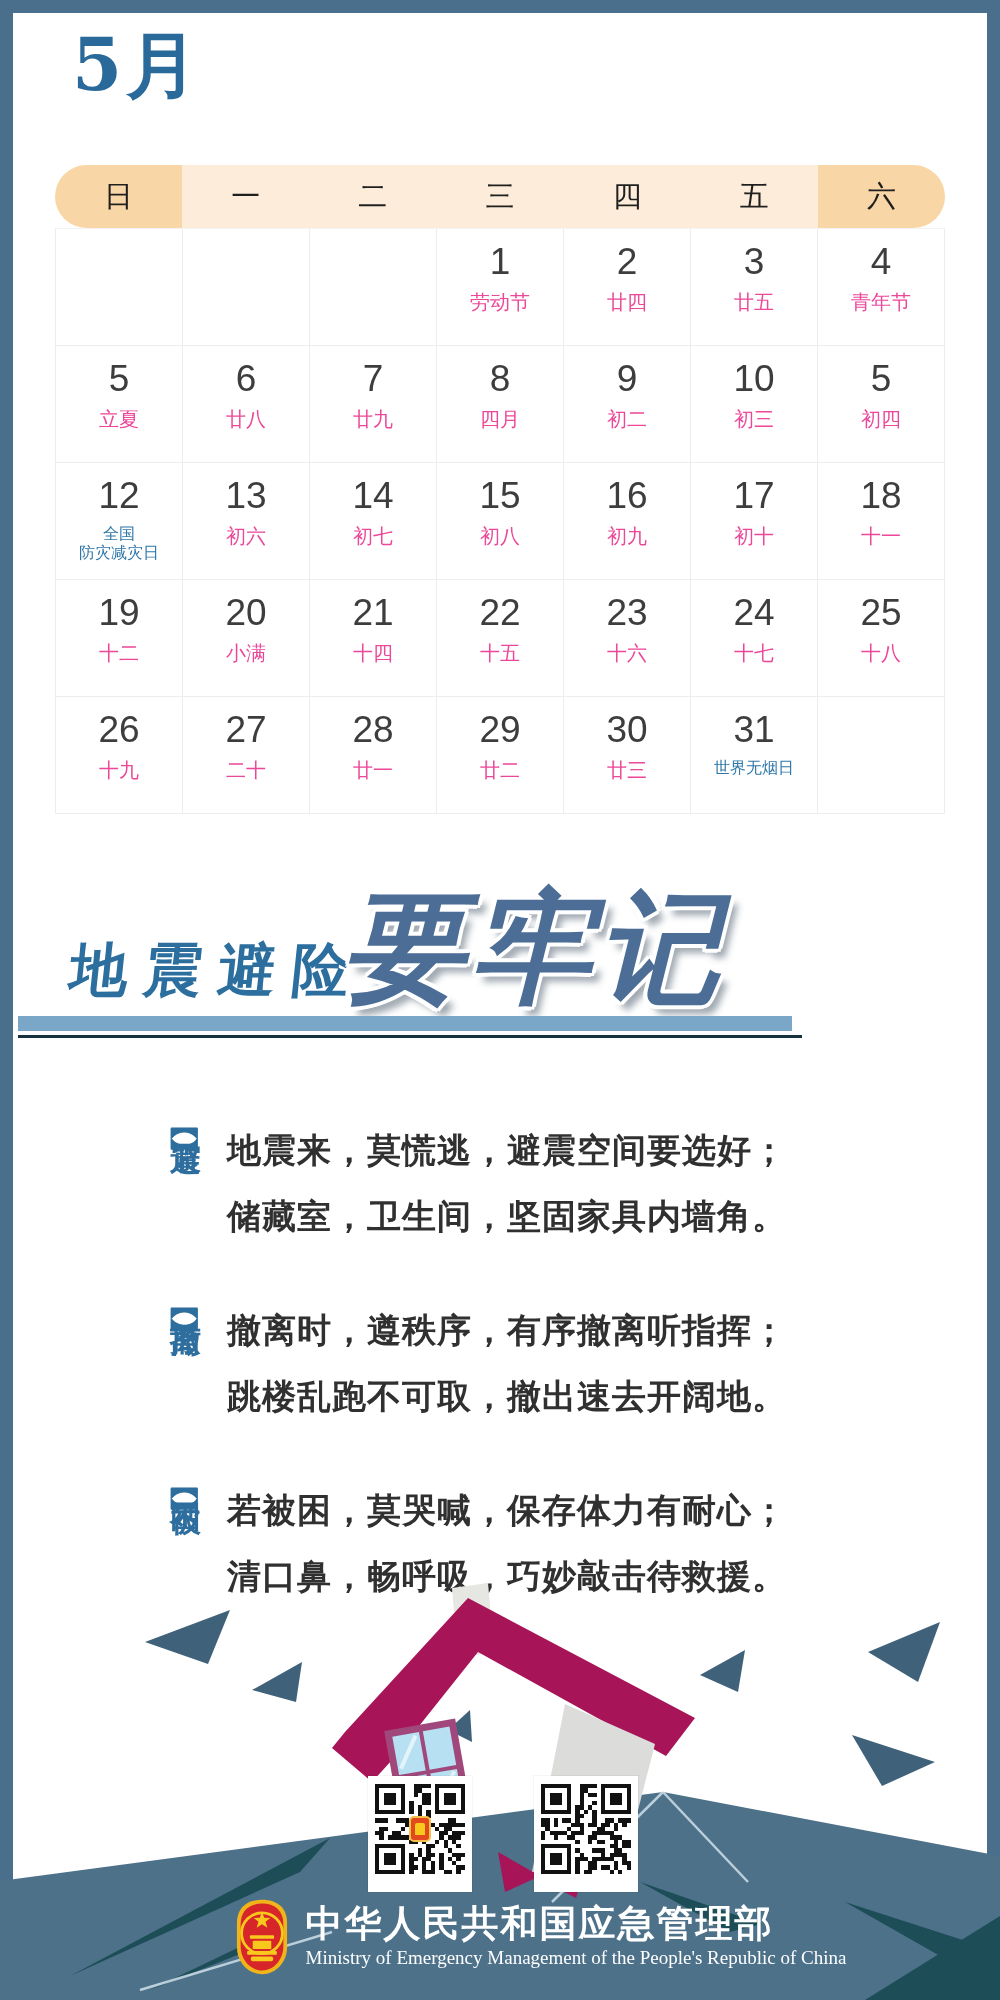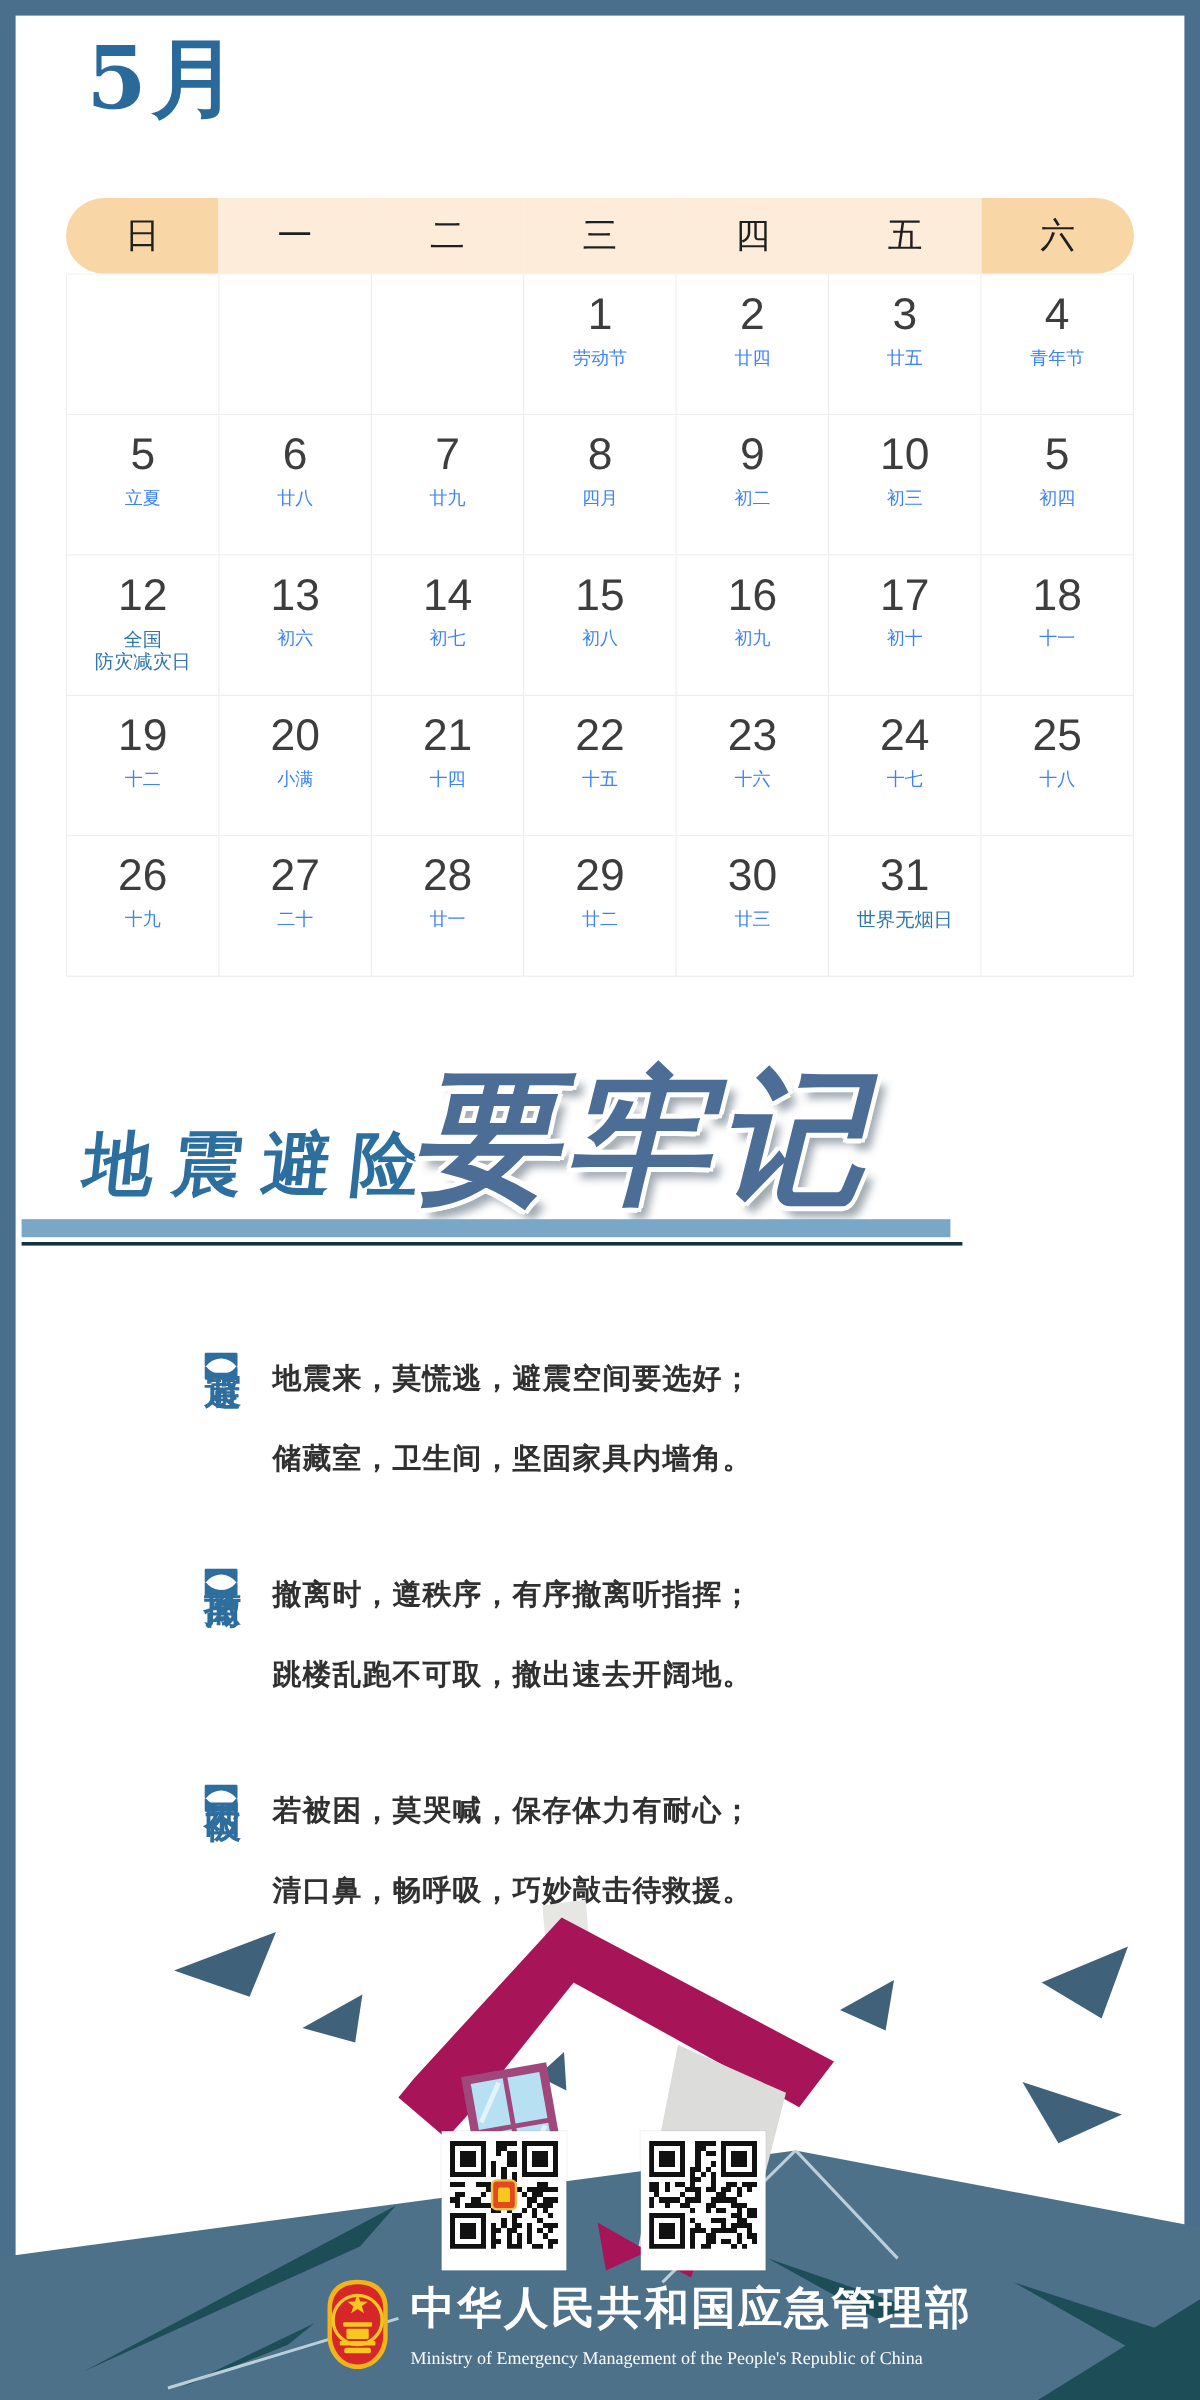--- a/index.html
+++ b/index.html
@@ -16,61 +16,61 @@
   .cal-head{display:flex;height:63px;}
   .cal-head .wd{flex:1;display:flex;align-items:center;justify-content:center;
                 font-size:29px;color:#1f1f1f;background:#fcecd9;}
   .cal-head .wd.end{background:#f9d6a6;}
   .cal-head .wd:first-child{border-radius:34px 0 0 34px;}
   .cal-head .wd:last-child{border-radius:0 34px 34px 0;}
   .cal-grid{display:grid;grid-template-columns:repeat(7,1fr);border-left:1px solid #ededed;border-top:1px solid #f3f3f3;}
   .cal-cell{height:117px;border-right:1px solid #ededed;border-bottom:1px solid #ededed;
             background:#fff;text-align:center;box-sizing:border-box;padding-top:13px;}
   .day-num{font-size:37px;color:#3d3d3d;line-height:1.1;}
-  .day-lunar{margin-top:7px;font-size:15px;color:#3b82f6;white-space:pre-line;line-height:1.2;}
+  .day-lunar{margin-top:7px;font-size:20px;color:#ec4899;white-space:pre-line;line-height:1.2;}
   .day-lunar.special{color:#3077a9;font-size:16px;}
 
   
   .slogan-prefix{position:absolute;left:70px;top:932px;font-size:58px;font-weight:800;
                  color:#2c6f9f;letter-spacing:16px;transform:skewX(-6deg);}
   .slogan-emphasis{position:absolute;left:352px;top:868px;font-size:122px;font-weight:800;
                    color:#4c6e96;letter-spacing:6px;transform:skewX(-14deg);
                    text-shadow:3px 3px 0 #fff,-3px -3px 0 #fff,3px -3px 0 #fff,-3px 3px 0 #fff,
                                4px 0 0 #fff,-4px 0 0 #fff,0 4px 0 #fff,0 -4px 0 #fff,
                                9px 9px 7px rgba(40,60,80,.45);}
   .bar-light{position:absolute;left:18px;top:1016px;width:774px;height:15px;background:#7aa6c8;}
   .bar-dark{position:absolute;left:18px;top:1035px;width:784px;height:3px;background:#16323d;}
 
   
   .tip{position:absolute;left:170px;width:680px;height:150px;display:flex;align-items:center;}
   .tip-label{writing-mode:vertical-rl;text-orientation:mixed;font-size:31px;font-weight:700;
              color:#2e6e9e;letter-spacing:0;line-height:1;margin-right:26px;height:130px;
              display:flex;align-items:center;}
-  .tip-lines{font-size:24px;font-weight:600;color:#303030;line-height:66px;letter-spacing:1px;white-space:nowrap;}
+  .tip-lines{font-size:34px;font-weight:600;color:#303030;line-height:66px;letter-spacing:1px;white-space:nowrap;}
 
   
   .illus{position:absolute;left:0;top:1580px;width:1000px;height:420px;}
 
   
   .qr-card{position:absolute;width:104px;height:116px;background:#fff;box-shadow:0 0 0 1px rgba(0,0,0,.04);}
   .qr-card svg{position:absolute;left:7px;top:8px;width:90px;height:90px;}
   .qr-left{left:368px;top:1776px;}
   .qr-right{left:534px;top:1776px;}
   .qr-emblem{position:absolute;left:41px;top:40px;width:22px;height:26px;background:#e2491d;
              border:2px solid #f5c04a;border-radius:5px;box-sizing:border-box;}
   .qr-emblem:after{content:"";position:absolute;left:4px;top:5px;width:10px;height:12px;
                    background:#f8c81c;border-radius:2px 2px 0 0;}
 
   
   .footer{position:absolute;left:0;top:1898px;width:1000px;display:flex;justify-content:center;
           align-items:flex-start;gap:16px;padding-left:40px;}
   .footer svg{width:56px;height:78px;flex:none;}
   .footer-text{padding-top:4px;}
   .ministry-cn{font-size:37px;font-weight:800;color:#ffffff;letter-spacing:2px;line-height:1.2;}
-  .ministry-en{margin-top:12px;font-size:15px;color:#ffffff;
+  .ministry-en{margin-top:1px;font-size:19px;color:#ffffff;
                font-family:"Liberation Serif","DejaVu Serif",serif;}
 </style>
 </head>
 <body>
 
 <div class="poster">
   <div class="panel"></div>
 
   <div class="month-title">5月</div>
 

